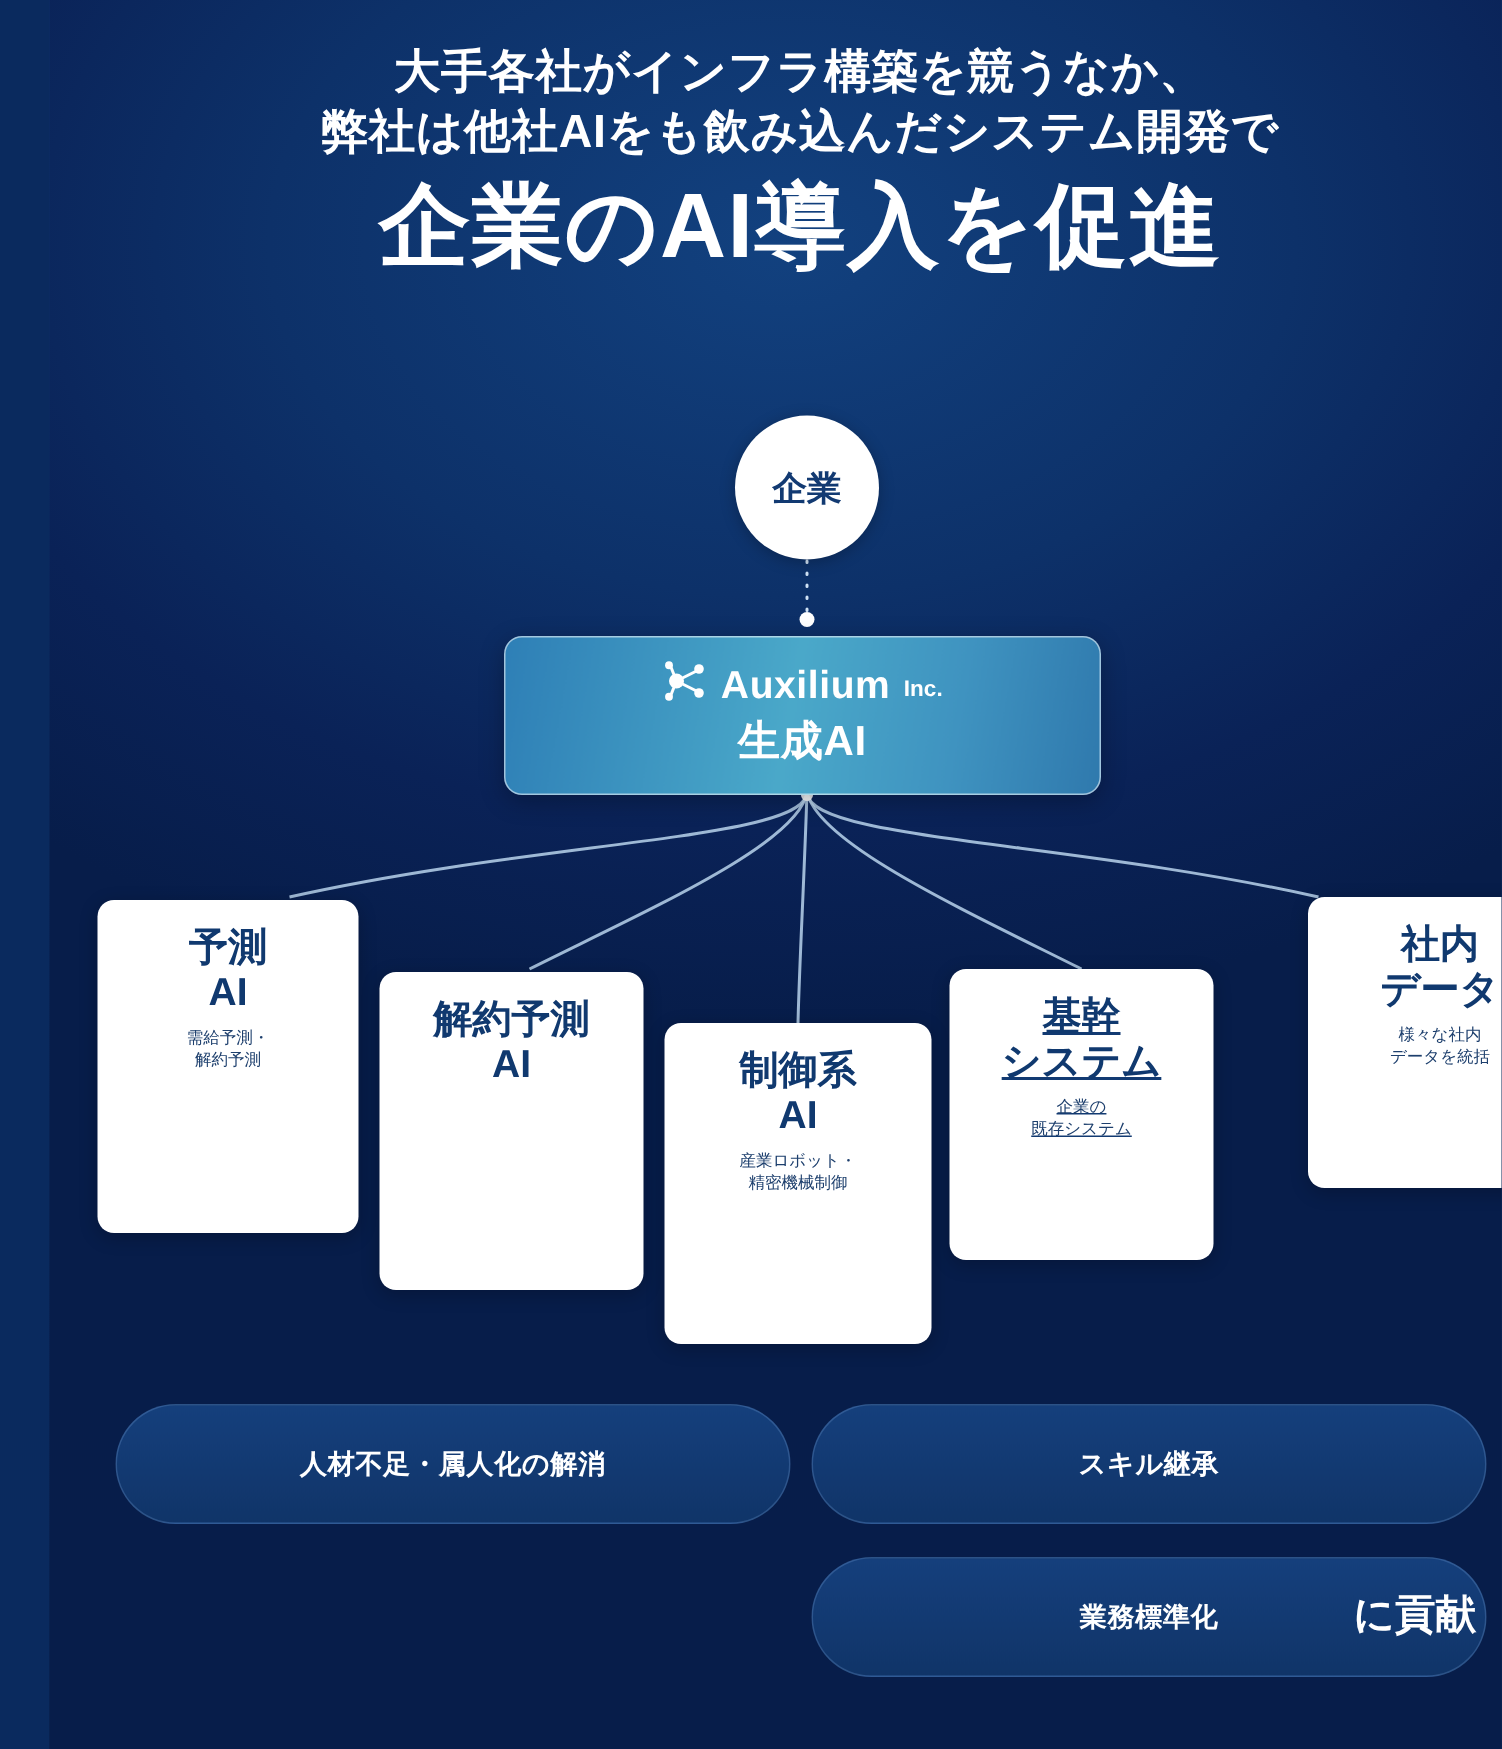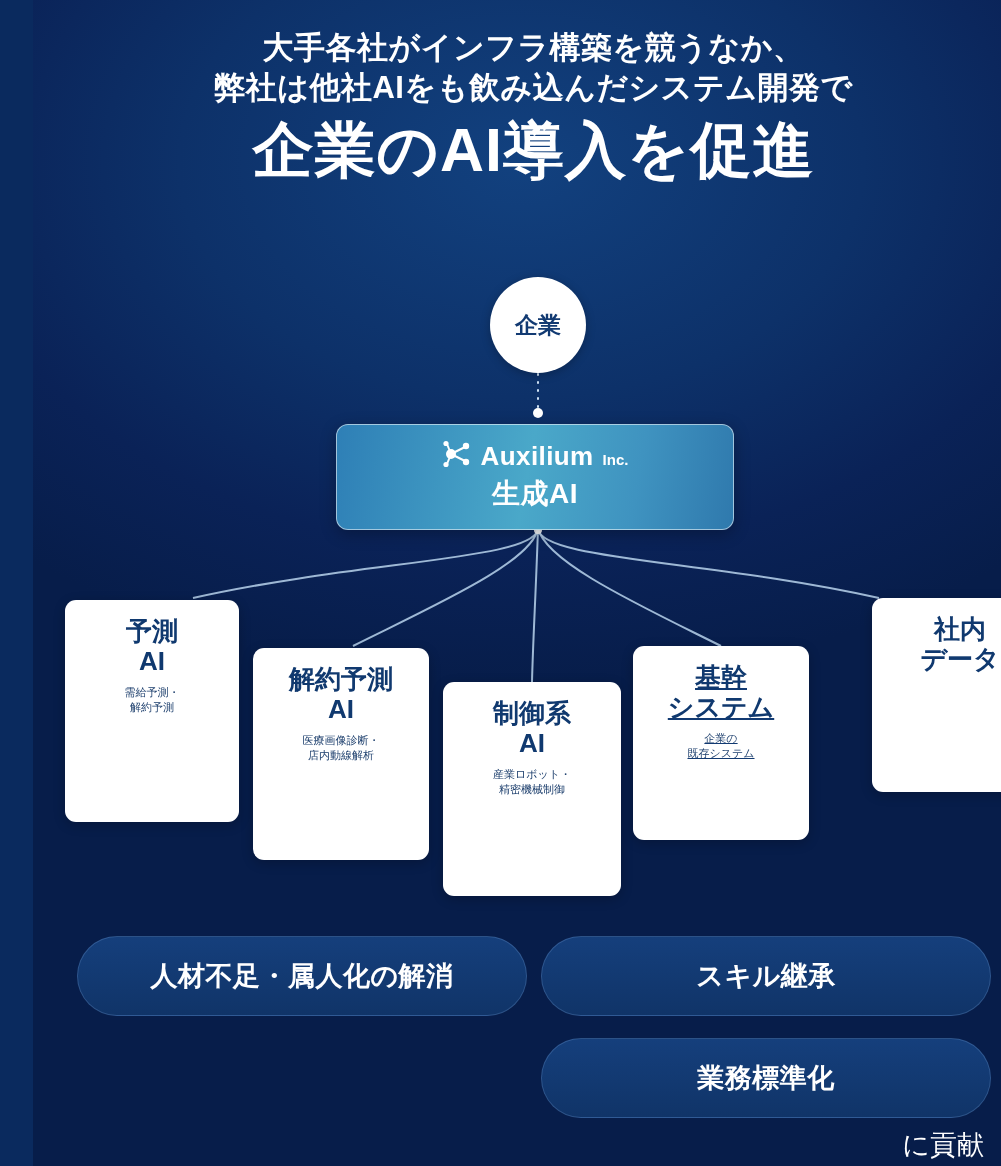--- a/index.html
+++ b/index.html
@@ -148,36 +148,36 @@
 
   
   .pill {
     position: absolute;
     border-radius: 44px;
     background: linear-gradient(180deg, #153f7c 0%, #103468 100%);
     border: 1px solid rgba(120,160,215,0.28);
     display: flex;
     align-items: center;
     justify-content: center;
-    font-size: 27px;
+    font-size: 18px;
     font-weight: bold;
     color: #ffffff;
     letter-spacing: 0.5px;
   }
   #pill-0 { left: 44px;  top: 936px;  width: 448px; height: 78px; }
   #pill-1 { left: 508px; top: 936px;  width: 448px; height: 78px; font-family: Liberation Serif, serif; }
   #pill-2 { left: 44px;  top: 1038px; width: 448px; height: 78px; }
   #pill-3 { left: 508px; top: 1038px; width: 448px; height: 78px; }
 
   #contribution {
     position: absolute;
     right: 26px;
-    top: 1127px;
+    top: 1058px;
     font-size: 27px;
-    font-weight: normal;
+    font-weight: bold;
     color: #ffffff;
   }
 </style>
 </head>
 <body>
 
 <div id="stage">
 
   <div id="heading">
     <div class="head-line head-sm">大手各社がインフラ構築を競うなか、</div>
@@ -225,38 +225,38 @@
 
   <div class="leaf" id="leaf-0">
     <div class="leaf-title">予測
 AI</div>
     <div class="leaf-desc">需給予測・
 解約予測</div>
   </div>
   <div class="leaf" id="leaf-1">
     <div class="leaf-title">解約予測
 AI</div>
-    <div class="leaf-desc">医療画像診断・
-店内動線解析</div>
   </div>
   <div class="leaf" id="leaf-2">
     <div class="leaf-title">制御系
 AI</div>
     <div class="leaf-desc">産業ロボット・
 精密機械制御</div>
   </div>
   <div class="leaf" id="leaf-3">
     <div class="leaf-title">基幹
 システム</div>
     <div class="leaf-desc">企業の
 既存システム</div>
   </div>
   <div class="leaf" id="leaf-4">
     <div class="leaf-title">社内
 データ</div>
+    <div class="leaf-desc">様々な社内
+データを統括</div>
   </div>
 
   <div class="pill" id="pill-0">
     <span>人材不足・属人化の解消</span>
   </div>
   <div class="pill" id="pill-1">
     <span>スキル継承</span>
   </div>
   <div class="pill" id="pill-3">
     <span>業務標準化</span>

